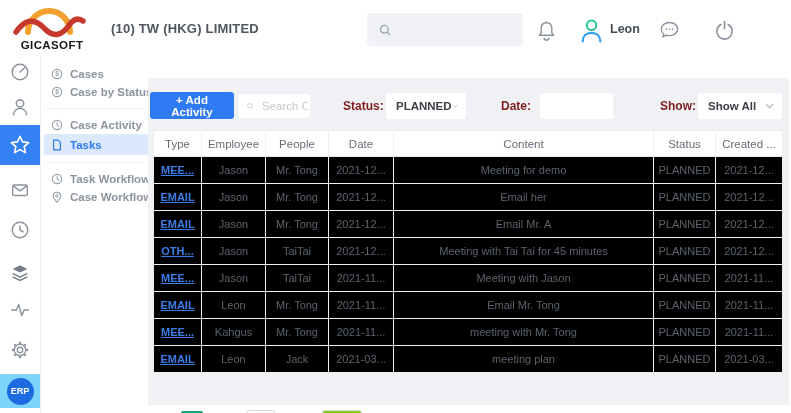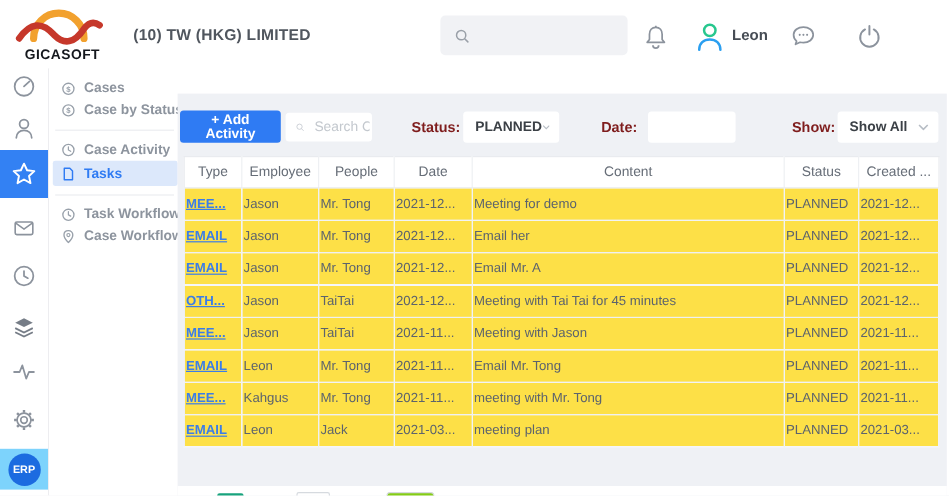--- a/index.html
+++ b/index.html
@@ -58,22 +58,22 @@
   #date-label{left:353px;}
   #date-input{left:392px;top:15px;width:73px;height:26px;border:0;background:#fff;border-radius:3px;
        box-sizing:border-box;padding:0 6px;font-family:"Liberation Sans",sans-serif;font-size:11.5px;color:#3b4046;outline:none;}
   #show-label{left:512px;}
   #show-select{left:550px;width:84px;}
   
   #grid{left:5px;top:52px;width:629px;border-collapse:collapse;table-layout:fixed;background:#fff;
        border:1px solid #e9ebef;}
   #grid th{height:23px;font-size:11.5px;font-weight:400;color:#666d77;
        border-right:1px solid #eef0f3;border-bottom:1px solid #e9ebef;background:#fff;}
-  #grid td{height:24px;font-size:11px;color:#5c636d;
-       border-right:1px solid #eef0f3;border-bottom:1px solid #eef0f3;background:#fde047;
+  #grid td{height:24px;font-size:11px;color:#5c636d;text-align:center;
+       border-right:1px solid #eef0f3;border-bottom:1px solid #eef0f3;background:#000000;
        overflow:hidden;white-space:nowrap;text-overflow:ellipsis;}
   #grid th:last-child,#grid td:last-child{border-right:0;}
   .tlink{color:#3B7DE8;font-weight:600;text-decoration:underline;cursor:pointer;}
   
   #pager{left:0;top:327px;width:641px;height:29px;background:#fff;display:flex;align-items:center;padding-left:13px;box-sizing:border-box;}
   .pg-chev{width:14px;height:16px;display:flex;align-items:center;justify-content:center;cursor:pointer;}
   #pg-current{width:22px;height:18px;margin:0 6px;border-radius:2px;background:#18A37D;color:#fff;
        font-size:11px;font-weight:700;display:flex;align-items:center;justify-content:center;cursor:pointer;}
   .pg-muted{font-size:11.5px;color:#b6bcc4;margin:0 6px;}
   #pg-input{width:26px;height:17px;margin:0 2px;border:1px solid #d6dadf;border-radius:2px;text-align:center;

